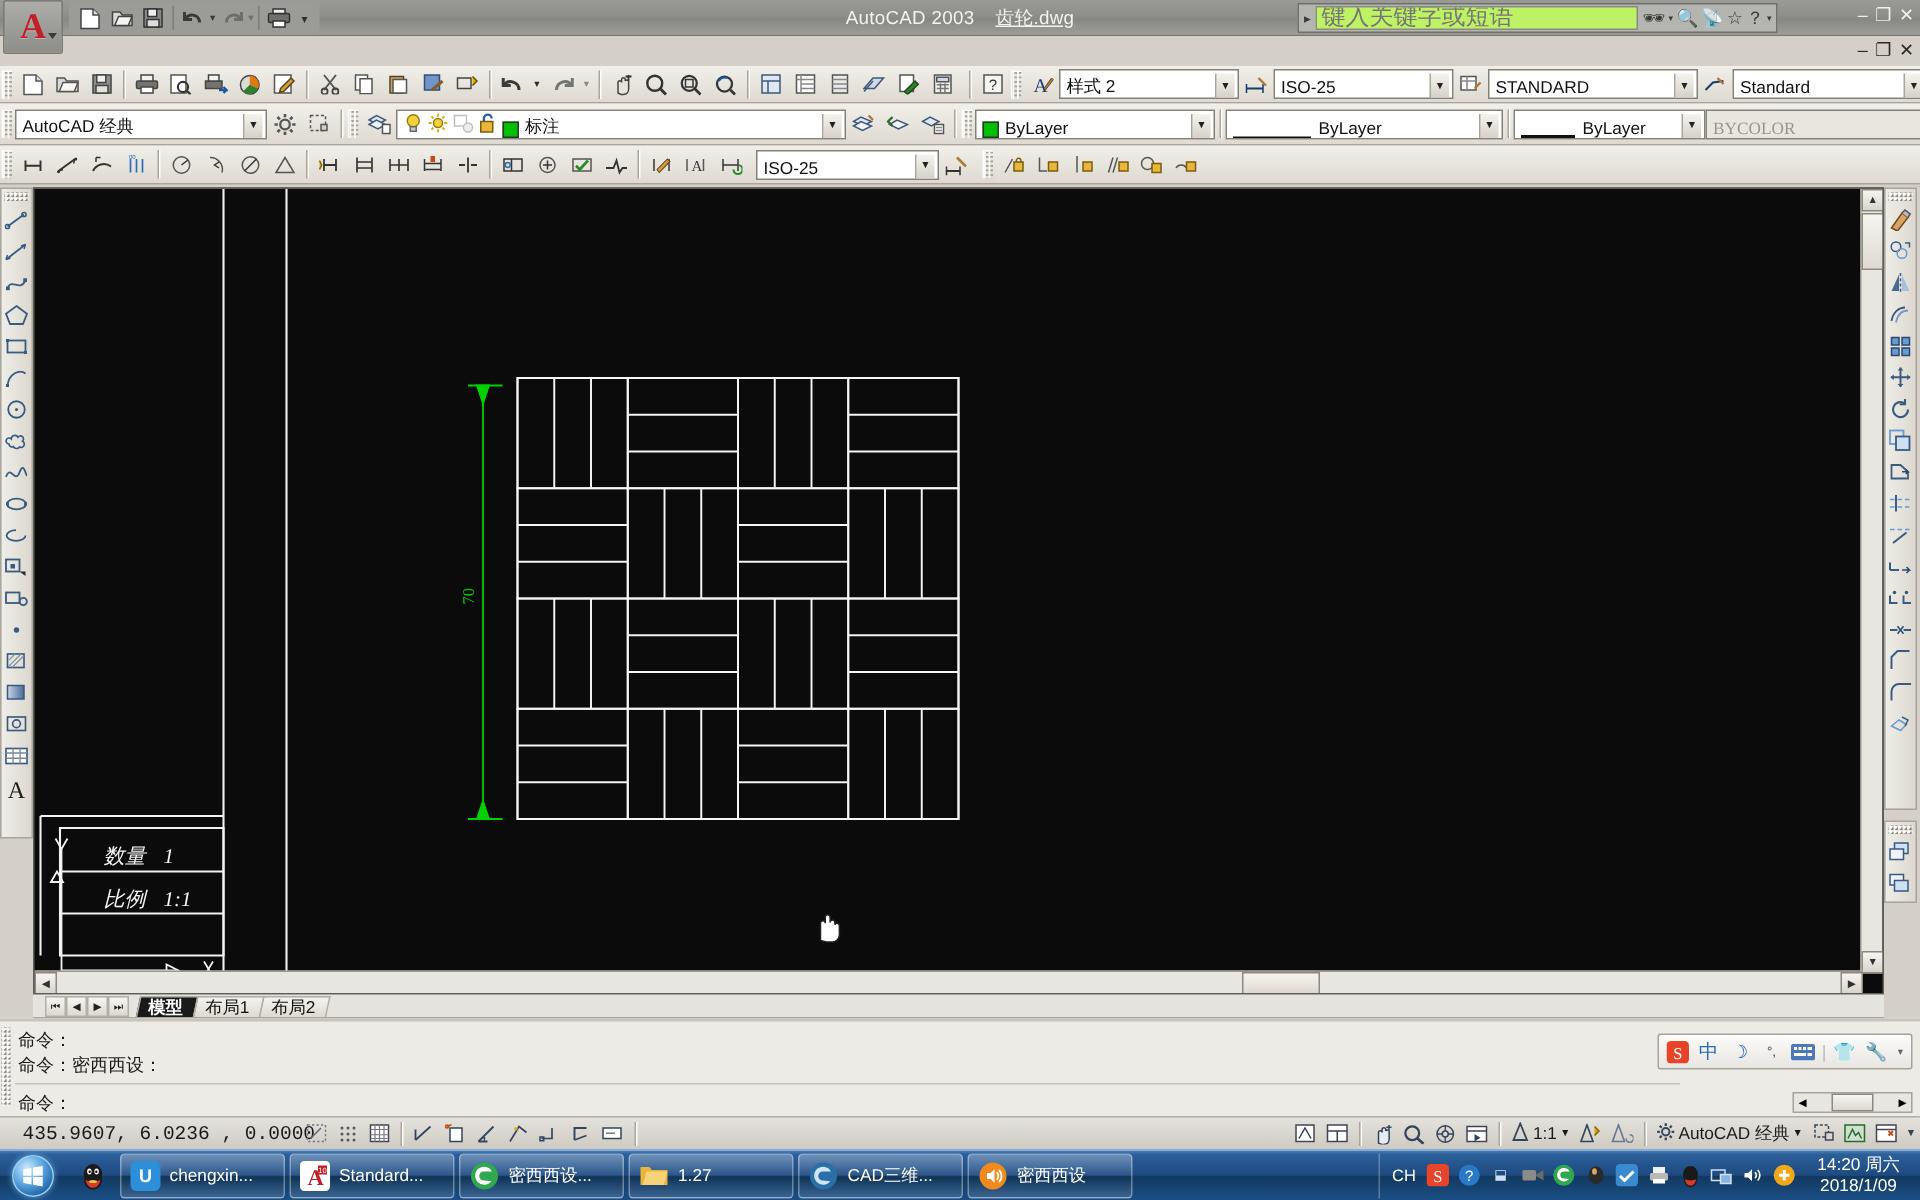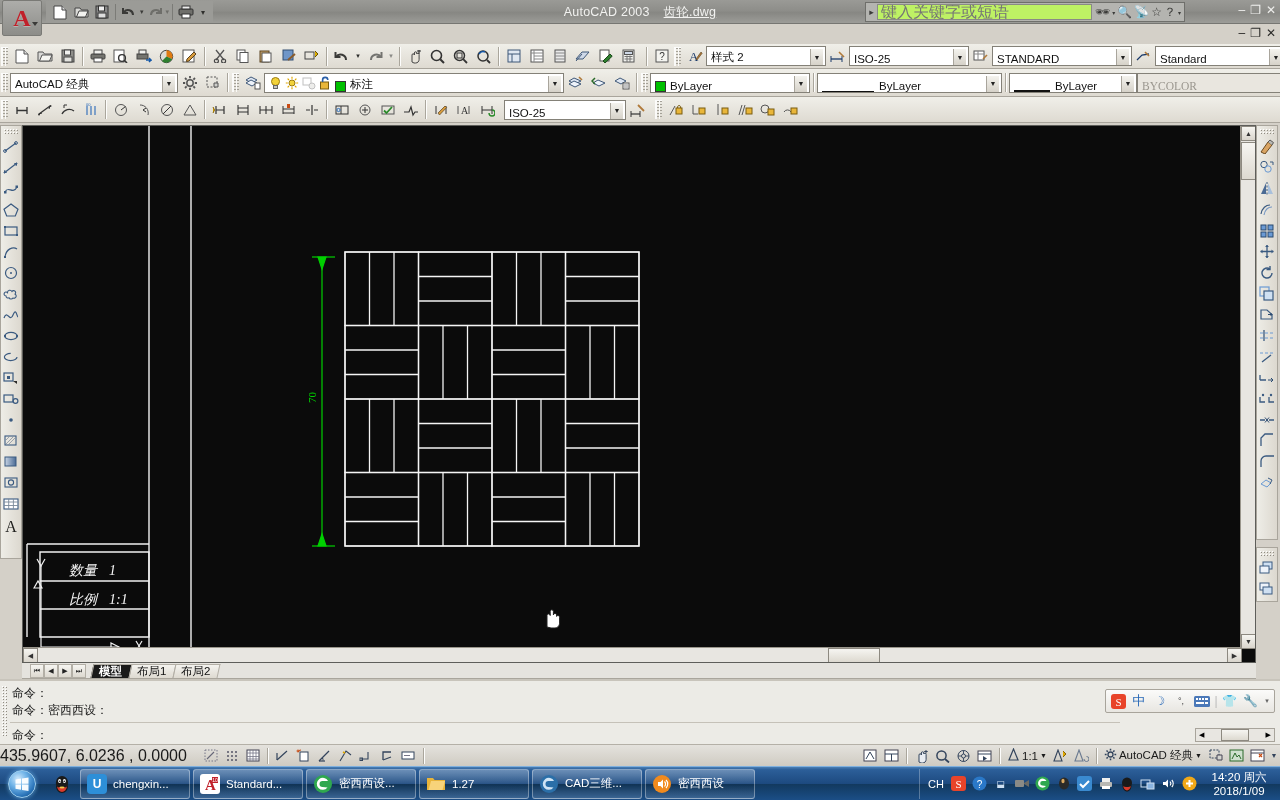--- a/index.html
+++ b/index.html
@@ -228,22 +228,22 @@
   }
 
   
   .statusbar {
     position: absolute; left: 0; top: 744px; width: 1280px; height: 22px;
     background: linear-gradient(to bottom,#e4e2dd,#cfcbc2);
     border-top: 1px solid #b4b0a7;
     display: flex; align-items: center;
   }
   .coords {
-    width: 200px; padding-left: 0; font-size: 16px; color: #1a1a1a;
-    font-family: Liberation Sans, sans-serif; white-space: nowrap;
+    width: 200px; padding-left: 15px; font-size: 13px; color: #1a1a1a;
+    font-family: Liberation Mono, monospace; white-space: nowrap;
   }
   .sbi {
     width: 21px; height: 19px; display:flex; align-items:center; justify-content:center;
     font-size: 11px; color: #33445c; flex:0 0 auto;
   }
   .sb-sep { width:1px; height:16px; background:#aaa69c; margin:0 4px; box-shadow:1px 0 0 #fdfdfc; flex:0 0 auto;}
   .sb-text { font-size: 11.5px; color: #1a1a1a; padding: 0 3px; display:flex; align-items:center; gap:2px;}
 
   
   .taskbar {

